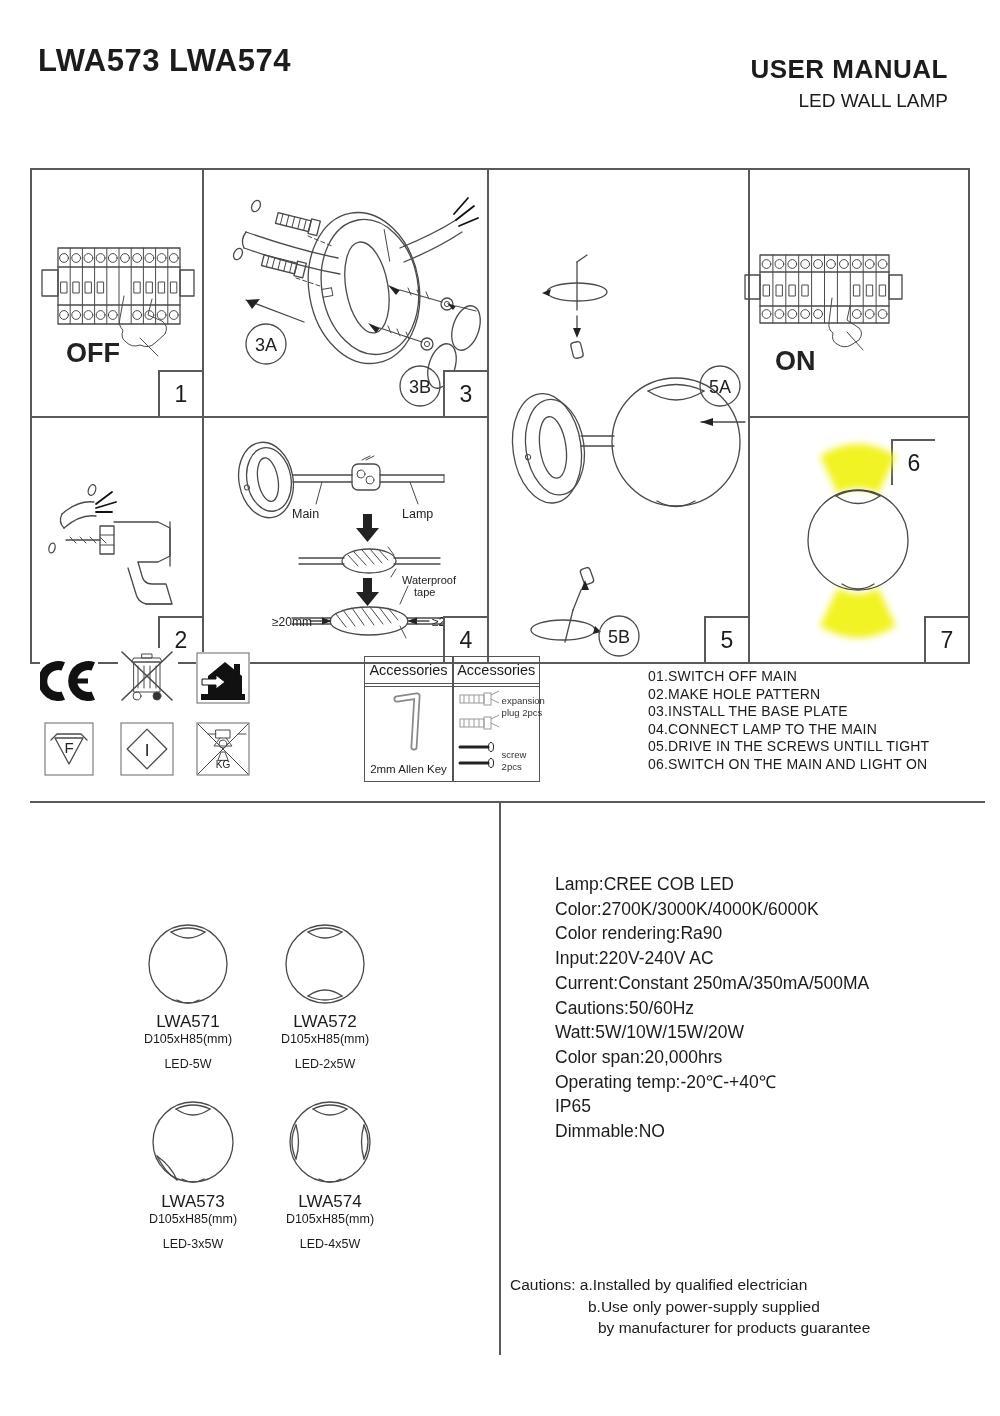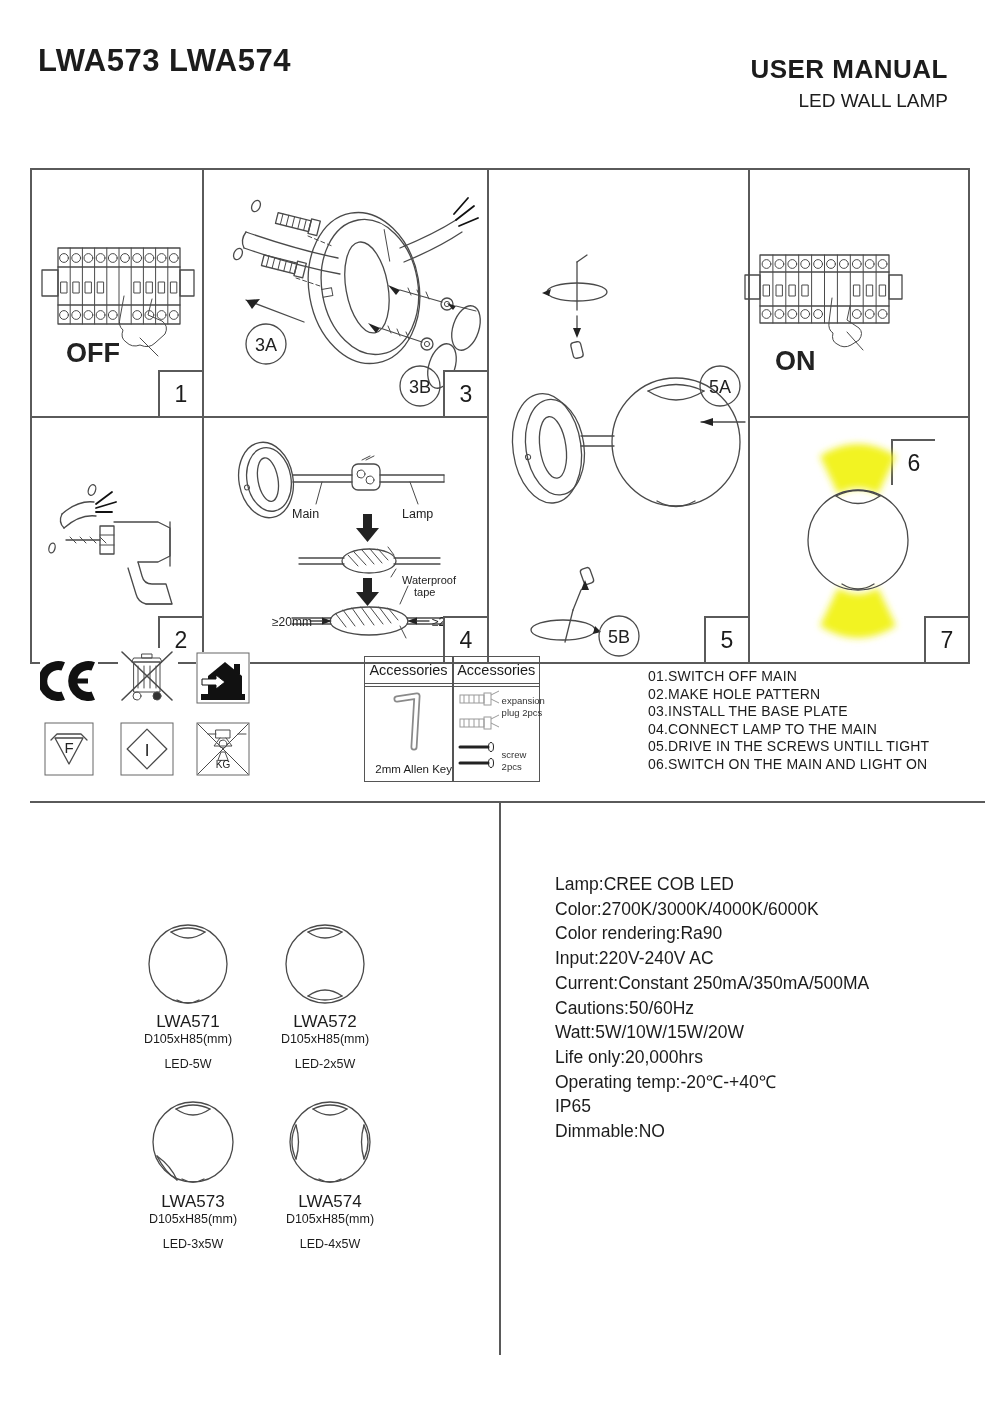--- a/index.html
+++ b/index.html
@@ -24,21 +24,21 @@
   .draw{stroke:#4a4a4a;fill:none;stroke-width:1.3;stroke-linecap:round;stroke-linejoin:round;}
   .thin{stroke-width:1;}
   .blk{fill:#222;stroke:none;}
   
   .cert{background:#fff;}
   .acc-table{left:325px;top:656px;width:174px;height:124px;border:1.6px solid #555;margin-left:39px;}
   .acc-head{position:absolute;top:0;height:26px;border-bottom:4px double #555;display:flex;
             align-items:center;justify-content:center;font-size:14.5px;}
   .acc-col{position:absolute;top:0;bottom:0;}
   .acc-div{position:absolute;left:87px;top:0;bottom:0;width:1.6px;background:#555;}
-  .acc-label{position:absolute;font-size:11.5px;text-align:right;width:100%;}
+  .acc-label{position:absolute;font-size:11.5px;text-align:center;width:100%;}
   .acc-small{position:absolute;font-size:9.5px;line-height:11.5px;color:#333;}
   .instr{left:648px;top:668px;font-size:14px;line-height:17.6px;letter-spacing:.2px;}
   
   .rule-h{left:30px;top:801px;width:955px;height:2px;background:#5a5a5a;}
   .rule-v{left:499px;top:801px;width:2px;height:554px;background:#5a5a5a;}
   .figure{width:170px;text-align:center;}
   .figure .model{font-size:17px;margin-top:6px;}
   .figure .dim{font-size:12.5px;margin-top:0;}
   .figure .led{font-size:12.5px;margin-top:11px;}
   .specs{left:555px;top:872px;font-size:17.5px;line-height:24.7px;}
@@ -555,20 +555,25 @@
   </div>
 
   <div class="abs specs">
     <div>Lamp:CREE COB LED</div>
     <div>Color:2700K/3000K/4000K/6000K</div>
     <div>Color rendering:Ra90</div>
     <div>Input:220V-240V AC</div>
     <div>Current:Constant 250mA/350mA/500MA</div>
     <div>Cautions:50/60Hz</div>
     <div>Watt:5W/10W/15W/20W</div>
-    <div>Life only:20,000hrs</div>
+    <div>Color span:20,000hrs</div>
     <div>Operating temp:-20℃-+40℃</div>
     <div>IP65</div>
     <div>Dimmable:NO</div>
   </div>
 
+  <div class="abs cautions" style="left:510px;top:1274px">
+    <div>Cautions: a.Installed by qualified electrician</div>
+    <div style="padding-left:78px">b.Use only power-supply supplied</div>
+    <div style="padding-left:88px">by manufacturer for products guarantee</div>
+  </div>
 
 </div>
 
 </body></html>

